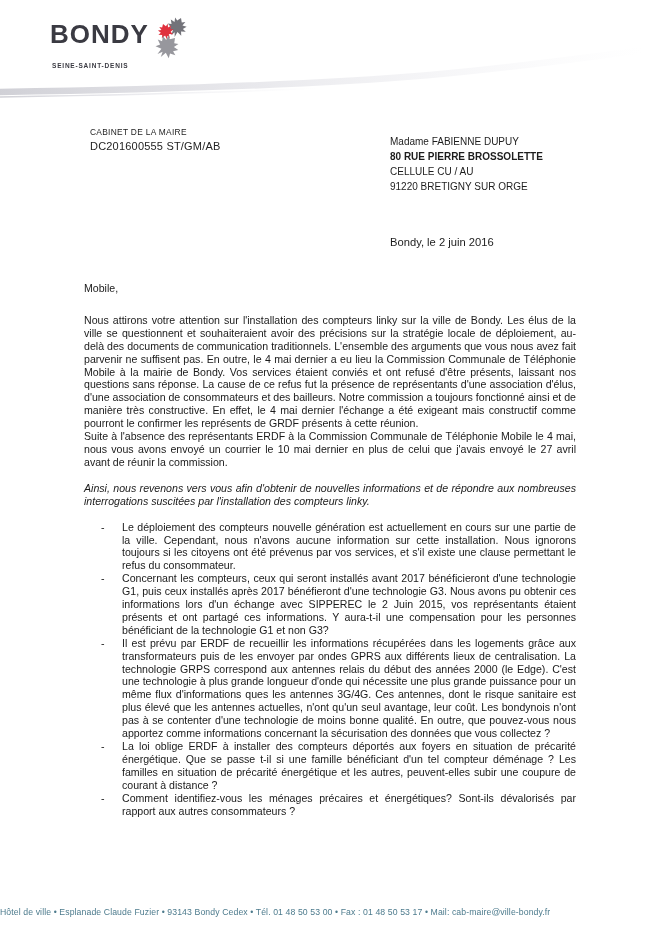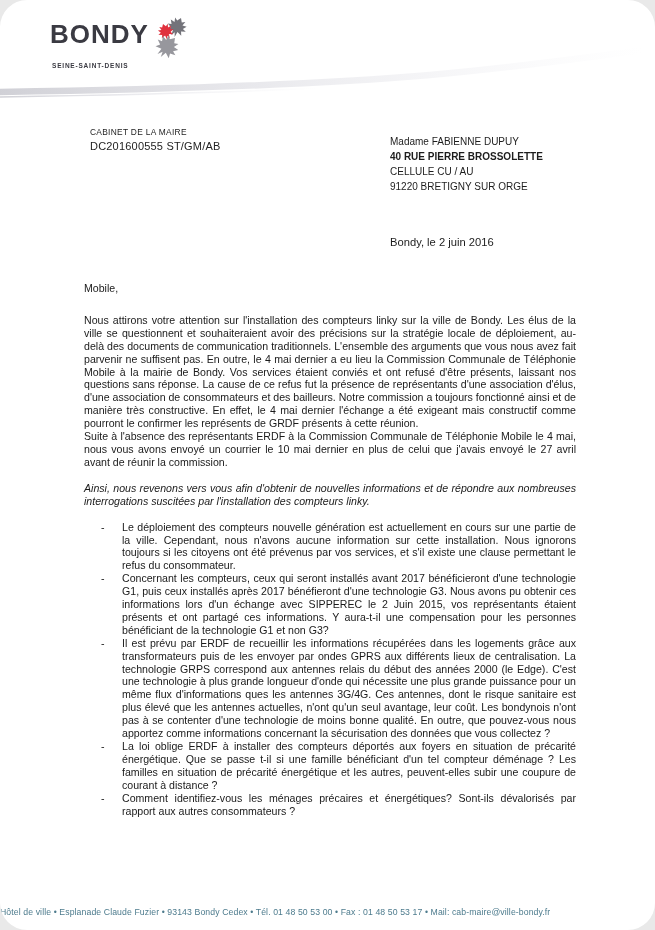--- a/index.html
+++ b/index.html
@@ -4,21 +4,20 @@
 <style>
   html,body{margin:0;padding:0;background:#e9e9e9;}
   .page{
     position:relative;
     width:655px;height:930px;
     margin:0 auto;
     background:#ffffff;
     overflow:hidden;
     font-family:"Liberation Sans","DejaVu Sans",sans-serif;
     color:#1d1d1d;
-    border-radius:27px;
   }
 
   
   .logo{position:absolute;left:50px;top:20px;}
   .logo-row{display:flex;align-items:flex-start;}
   .logo-text{
     font-size:26px;font-weight:bold;color:#3a3a42;
     letter-spacing:1px;line-height:28px;
   }
   .leaves{margin-left:2px;margin-top:-6px;}
@@ -98,21 +97,21 @@
   </div>
 
   <div class="ref-block">
     <div class="ref-office">CABINET DE LA MAIRE</div>
     <div class="ref-number">DC201600555 ST/GM/AB</div>
   </div>
 
   <div class="recipient">
 
   <div class="recipient-line">Madame FABIENNE DUPUY</div>
-      <div class="recipient-line">40 RUE PIERRE BROSSOLETTE</div>
+      <div class="recipient-line">80 RUE PIERRE BROSSOLETTE</div>
       <div class="recipient-line">CELLULE CU / AU</div>
       <div class="recipient-line">91220 BRETIGNY SUR ORGE</div>
     </div>
 
   <div class="dateline">Bondy, le 2 juin 2016</div>
 
   <div class="body">
     <div class="salutation">Mobile,</div>
 
     <div class="paragraphs">

